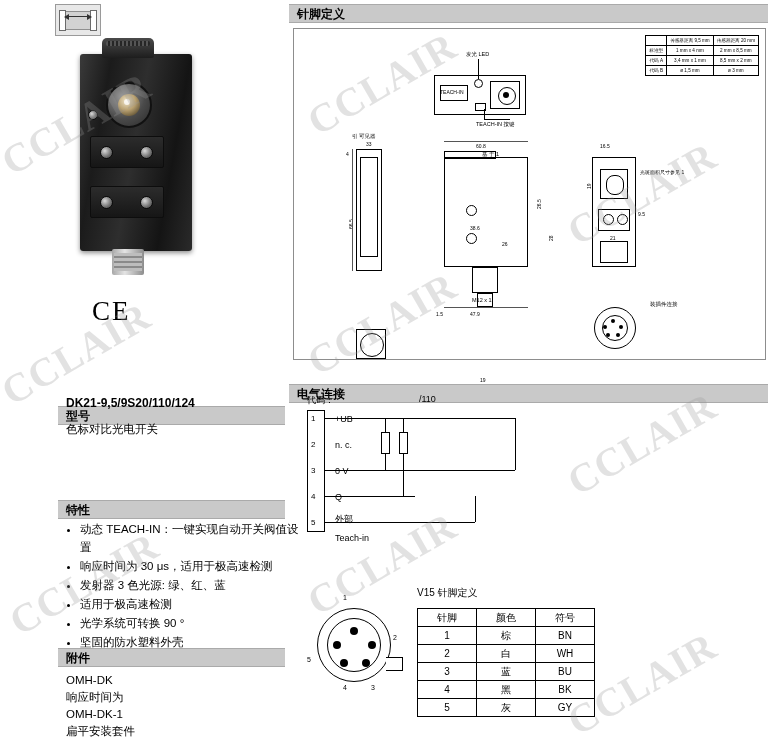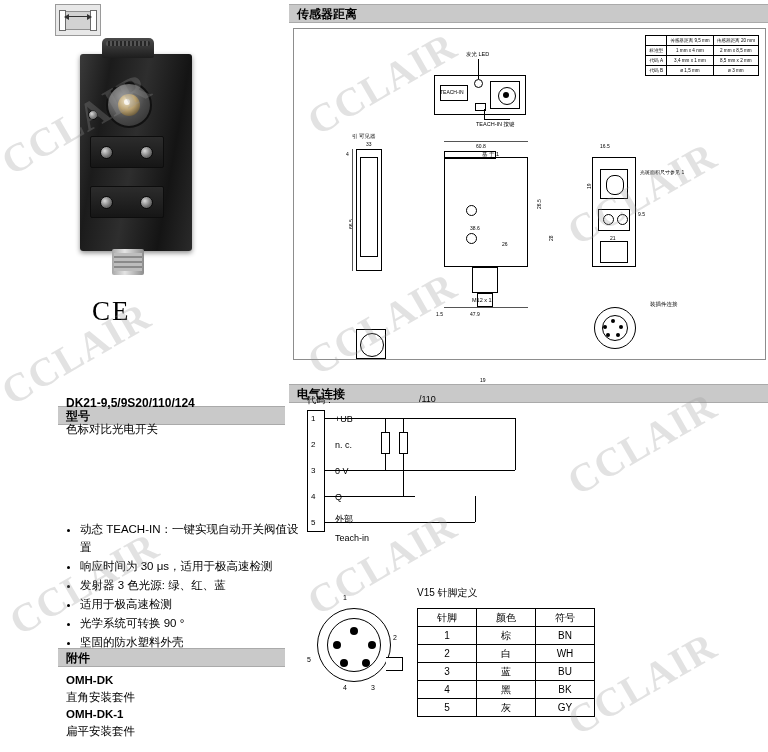--- a/index.html
+++ b/index.html
@@ -246,21 +246,21 @@
   }
   ul.feat li { margin-bottom: 1px; }
 
   .acc-list {
     position: absolute;
     left: 66px;
     top: 672px;
     font-size: 11.5px;
     line-height: 17px;
   }
-  .acc-list .acc-name { font-weight: bold; }
+  .acc-list .acc-name { font-weight: normal; }
 
   
   .right-col {
     position: absolute;
     left: 289px;
     top: 0;
     width: 479px;
     height: 752px;
   }
   .r-bar {
@@ -496,41 +496,42 @@
     </div>
 
     <div class="ce">CE</div>
 
     <div class="sec-bar model">型号</div>
     <div class="model-code">DK21-9,5/9S20/110/124</div>
     <div class="model-desc">
       <div>色标对比光电开关</div>
     </div>
 
+    <div class="sec-bar feature">特性</div>
     <ul class="feat">
       <li>动态 TEACH-IN：一键实现自动开关阀值设置</li>
       <li>响应时间为 30 μs，适用于极高速检测</li>
       <li>发射器 3 色光源: 绿、红、蓝</li>
       <li>适用于极高速检测</li>
       <li>光学系统可转换 90 °</li>
       <li>坚固的防水塑料外壳</li>
     </ul>
 
     <div class="sec-bar acc">附件</div>
     <div class="acc-list">
       <div class="acc-name">OMH-DK</div>
-      <div>直角安装套件</div>
+      <div>响应时间为</div>
       <div class="acc-name">OMH-DK-1</div>
       <div>扁平安装套件</div>
     </div>
   </div>
 
   <div class="right-col">
 
-    <div class="r-bar dim">传感器距离</div>
+    <div class="r-bar dim">针脚定义</div>
 
     <div class="dim-frame">
 
       <table class="spec-tbl">
         <tbody>
             <tr>
           <td></td>
           <td>传感器距离 9,5 mm</td>
           <td>传感器距离 20 mm</td>
         </tr>

